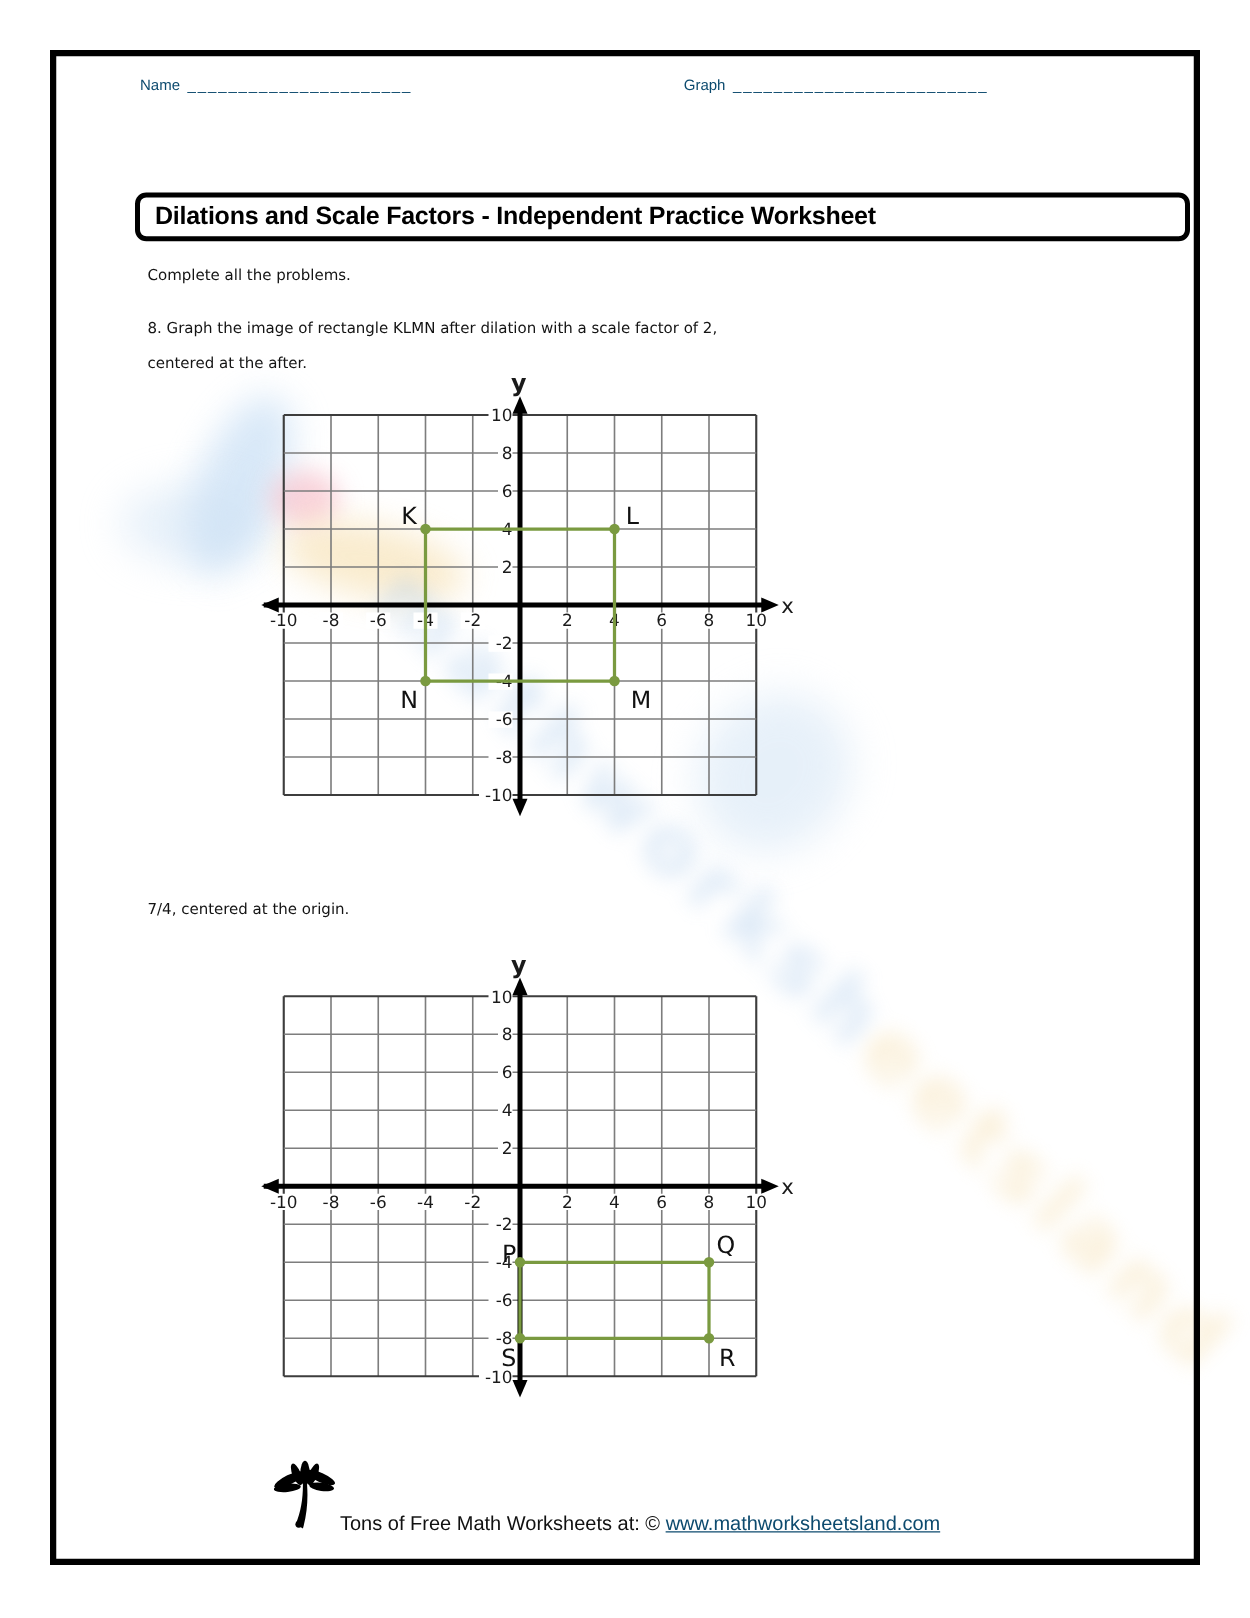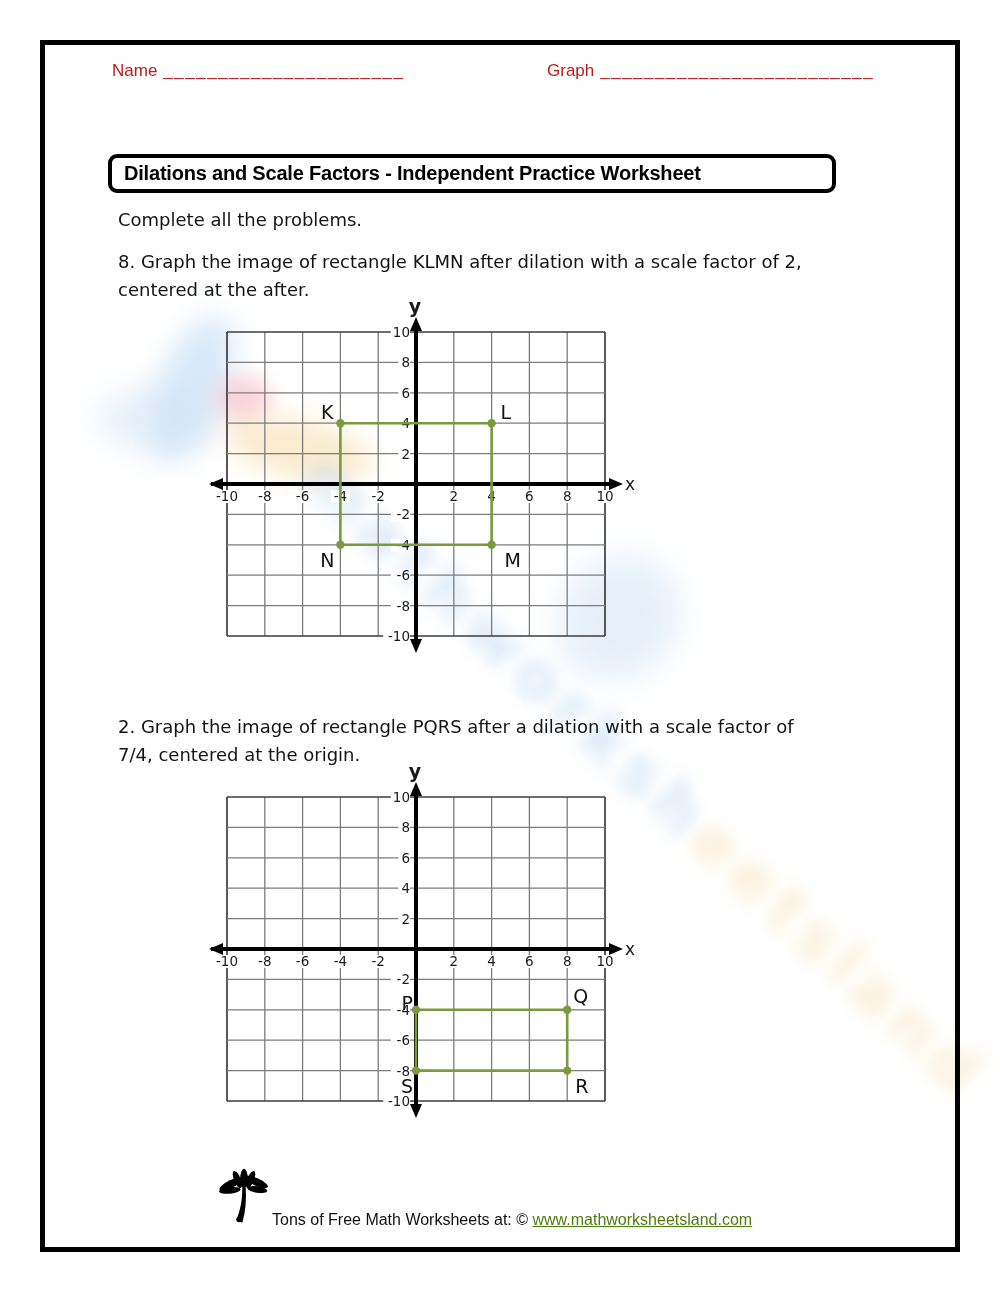--- a/index.html
+++ b/index.html
@@ -1,26 +1,26 @@
 <!DOCTYPE html>
 <html><head>
 <meta charset="utf-8">
 <style>
   *{margin:0;padding:0;box-sizing:border-box}
   html,body{width:1000px;height:1294px;background:#fff;font-family:"DejaVu Sans",sans-serif;color:#1a1a1a;position:relative;overflow:hidden}
   .abs{position:absolute}
   .page-border{left:40px;top:40px;width:920px;height:1212px;border:5px solid #000;background:transparent}
   
-  .hdr{font-family:"Liberation Sans",sans-serif;font-size:17px;color:#b91c1c;white-space:nowrap}
+  .hdr{font-family:"Liberation Sans",sans-serif;font-size:12px;color:#0c4a6e;white-space:nowrap}
   .hdr .line{letter-spacing:1.5px;margin-left:6px}
   
-  .title-box{left:108px;top:154px;width:728px;height:39px;border:4px solid #000;border-radius:9px;display:flex;align-items:center;padding:0 12px;background:#fff}
+  .title-box{left:108px;top:154px;width:844px;height:39px;border:4px solid #000;border-radius:9px;display:flex;align-items:center;padding:0 12px;background:#fff}
   .title-box h1{font-family:"Liberation Sans",sans-serif;font-size:20px;font-weight:bold;color:#000;letter-spacing:-0.2px;white-space:nowrap}
   
-  .bodytext{font-size:18px;line-height:28px;color:#141414}
+  .bodytext{font-size:12px;line-height:28px;color:#141414}
   
   .graph{width:440px;height:365px}
   svg text{font-family:"DejaVu Sans",sans-serif}
   svg .tick{font-size:13.5px}
   svg .vertex{font-size:19px}
   svg .axis-label-y{font-size:19px;font-weight:bold}
   svg .axis-label-x{font-size:17px}
   
   .wm{pointer-events:none}
   .wm .blob{position:absolute;border-radius:50%}
@@ -137,21 +137,20 @@
     <text x="128.4" y="120.2" text-anchor="end" class="vertex" fill="#111">K</text>
     <circle cx="286.6" cy="124.2" r="4.2" fill="#7a9a40"></circle>
     <text x="295.6" y="120.2" text-anchor="start" class="vertex" fill="#111">L</text>
     <circle cx="286.6" cy="245.8" r="4.2" fill="#7a9a40"></circle>
     <text x="299.6" y="267.8" text-anchor="start" class="vertex" fill="#111">M</text>
     <circle cx="135.4" cy="245.8" r="4.2" fill="#7a9a40"></circle>
     <text x="129.4" y="267.8" text-anchor="end" class="vertex" fill="#111">N</text>
   </svg>
 
 <div class="abs bodytext" style="left:118px;top:713px">
-  <div>2. Graph the image of rectangle PQRS after a dilation with a scale factor of</div>
   <div>7/4, centered at the origin.</div>
 </div>
 
 <svg class="abs graph" style="left:205px;top:764px" viewBox="0 0 440 365">
     <line x1="22" y1="33" x2="22" y2="337" stroke="#3d3d3d" stroke-width="1.7"></line>
     <line x1="59.8" y1="33" x2="59.8" y2="337" stroke="#7d7d7d" stroke-width="1.3"></line>
     <line x1="97.6" y1="33" x2="97.6" y2="337" stroke="#7d7d7d" stroke-width="1.3"></line>
     <line x1="135.4" y1="33" x2="135.4" y2="337" stroke="#7d7d7d" stroke-width="1.3"></line>
     <line x1="173.2" y1="33" x2="173.2" y2="337" stroke="#7d7d7d" stroke-width="1.3"></line>
     <line x1="211" y1="33" x2="211" y2="337" stroke="#7d7d7d" stroke-width="1.3"></line>
@@ -238,14 +237,14 @@
     <ellipse cx="46" cy="26" rx="12" ry="4" transform="rotate(8 46 26)"></ellipse>
     <ellipse cx="30" cy="13" rx="4.5" ry="12"></ellipse>
     <ellipse cx="22" cy="14" rx="4" ry="11" transform="rotate(-22 22 14)"></ellipse>
     <ellipse cx="38" cy="14" rx="4" ry="11" transform="rotate(22 38 14)"></ellipse>
     <path d="M28 24 C28 38 26 50 21 62 L28 66 C32 52 33 38 32 24 Z"></path>
     <circle cx="24" cy="62" r="3.2"></circle>
   </g>
 </svg>
 <div class="abs footer-text" style="left:272px;top:1211px">
   <span>Tons of Free Math Worksheets at: ©</span>
-  <a href="#" id="footer-link" style="color: #4d7c0f;">www.mathworksheetsland.com</a>
+  <a href="#" id="footer-link" style="color: #0c4a6e;">www.mathworksheetsland.com</a>
 </div>
 
 </body></html>

